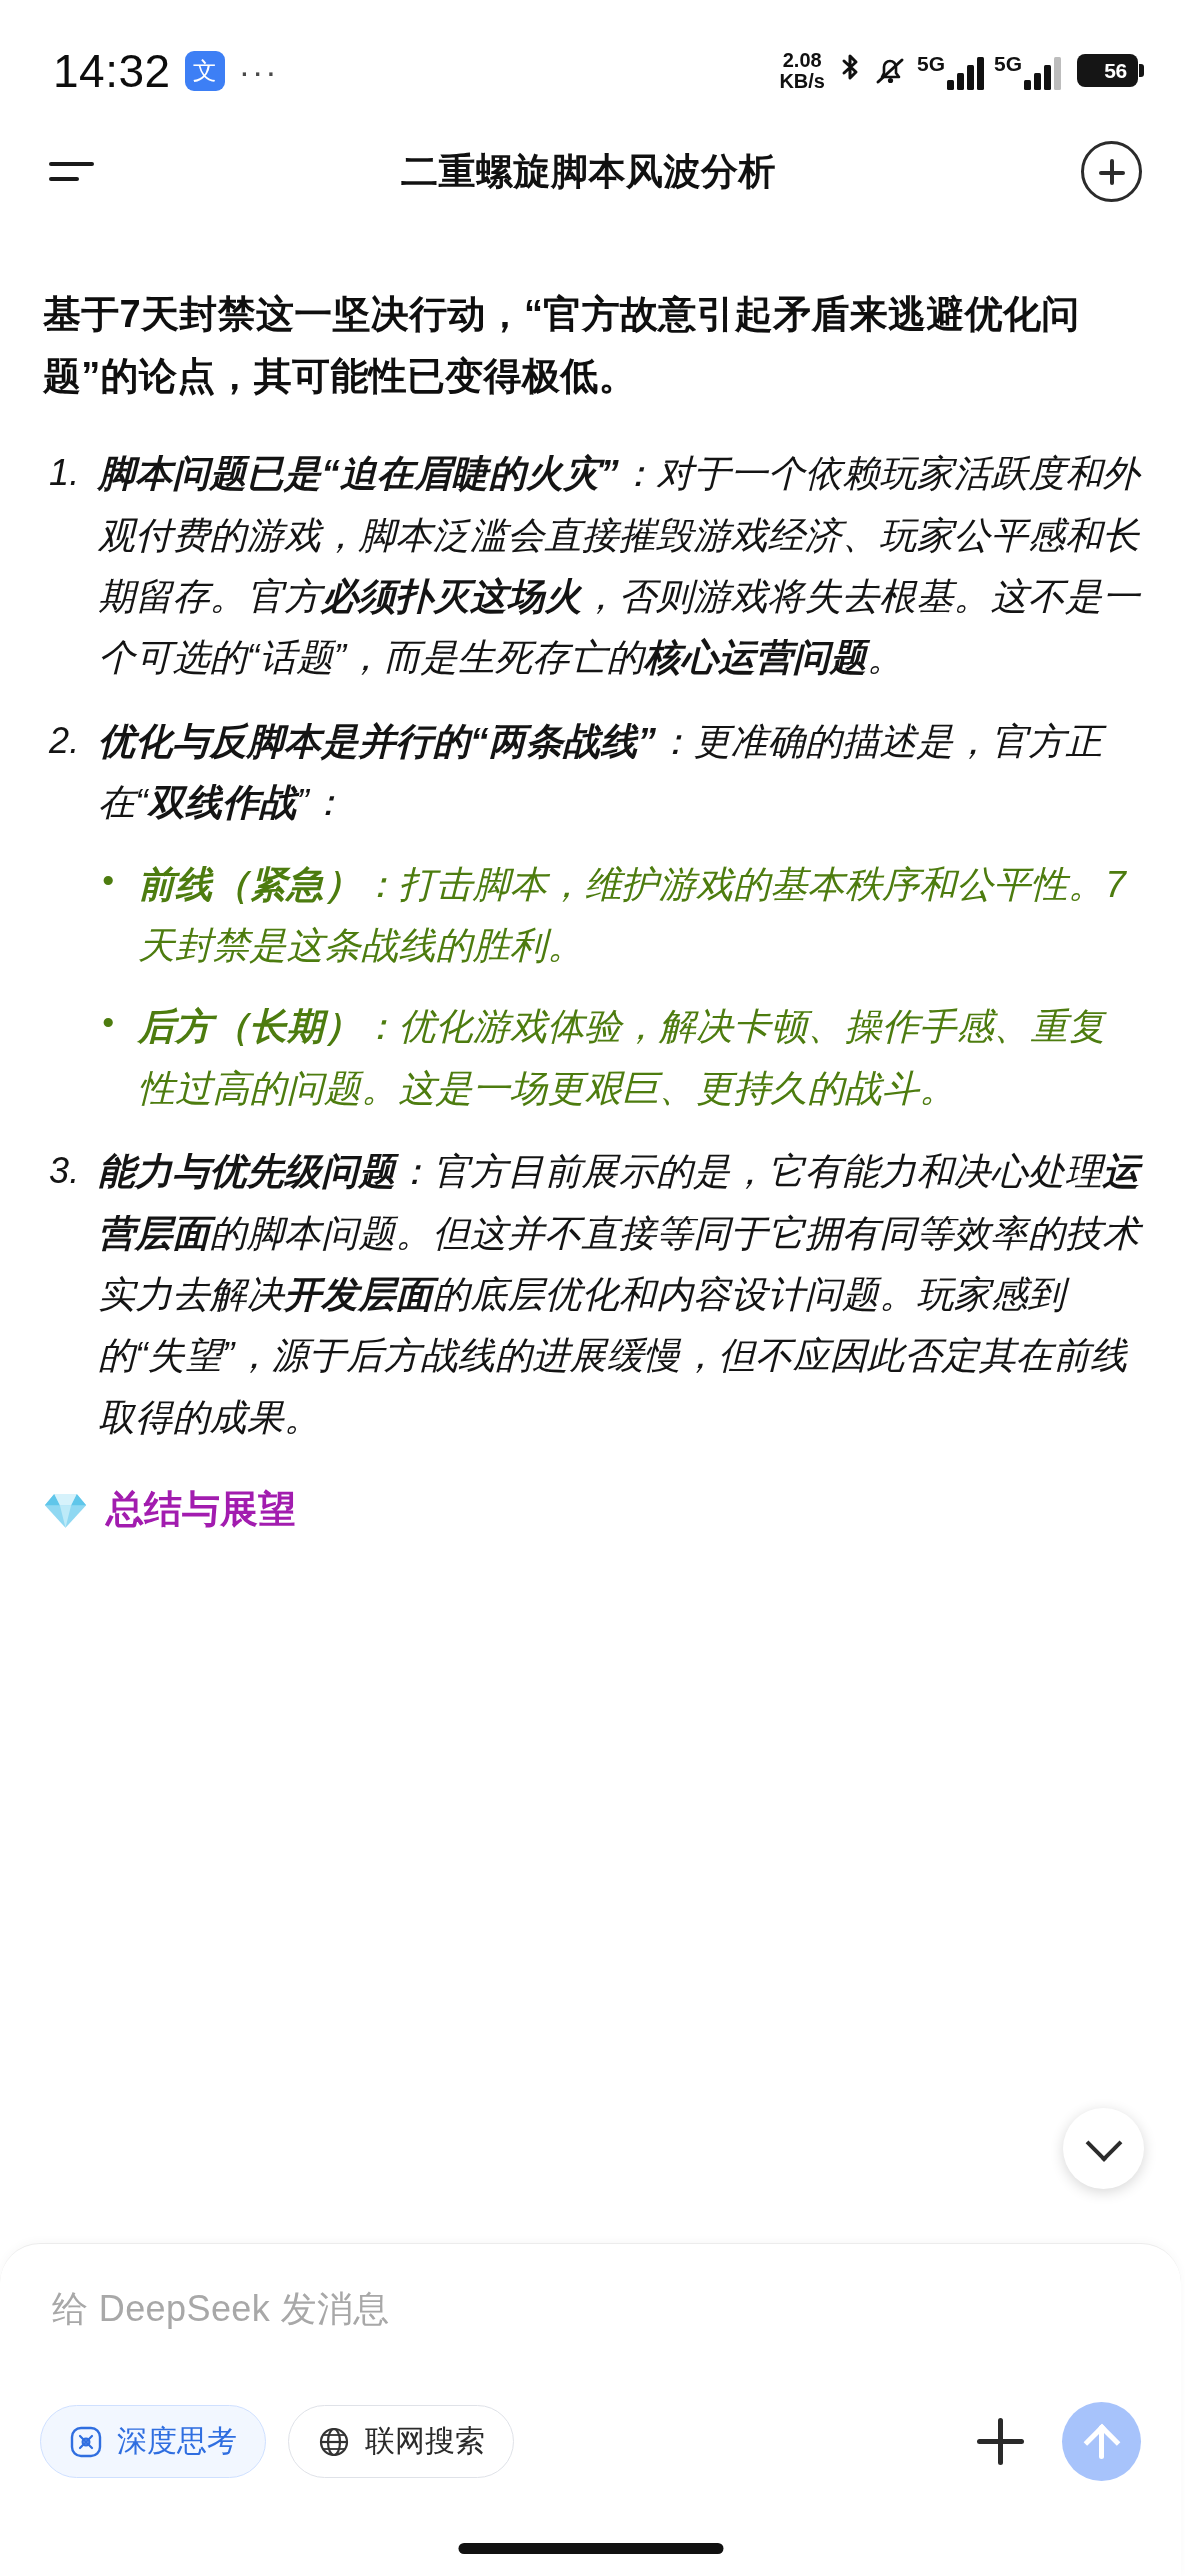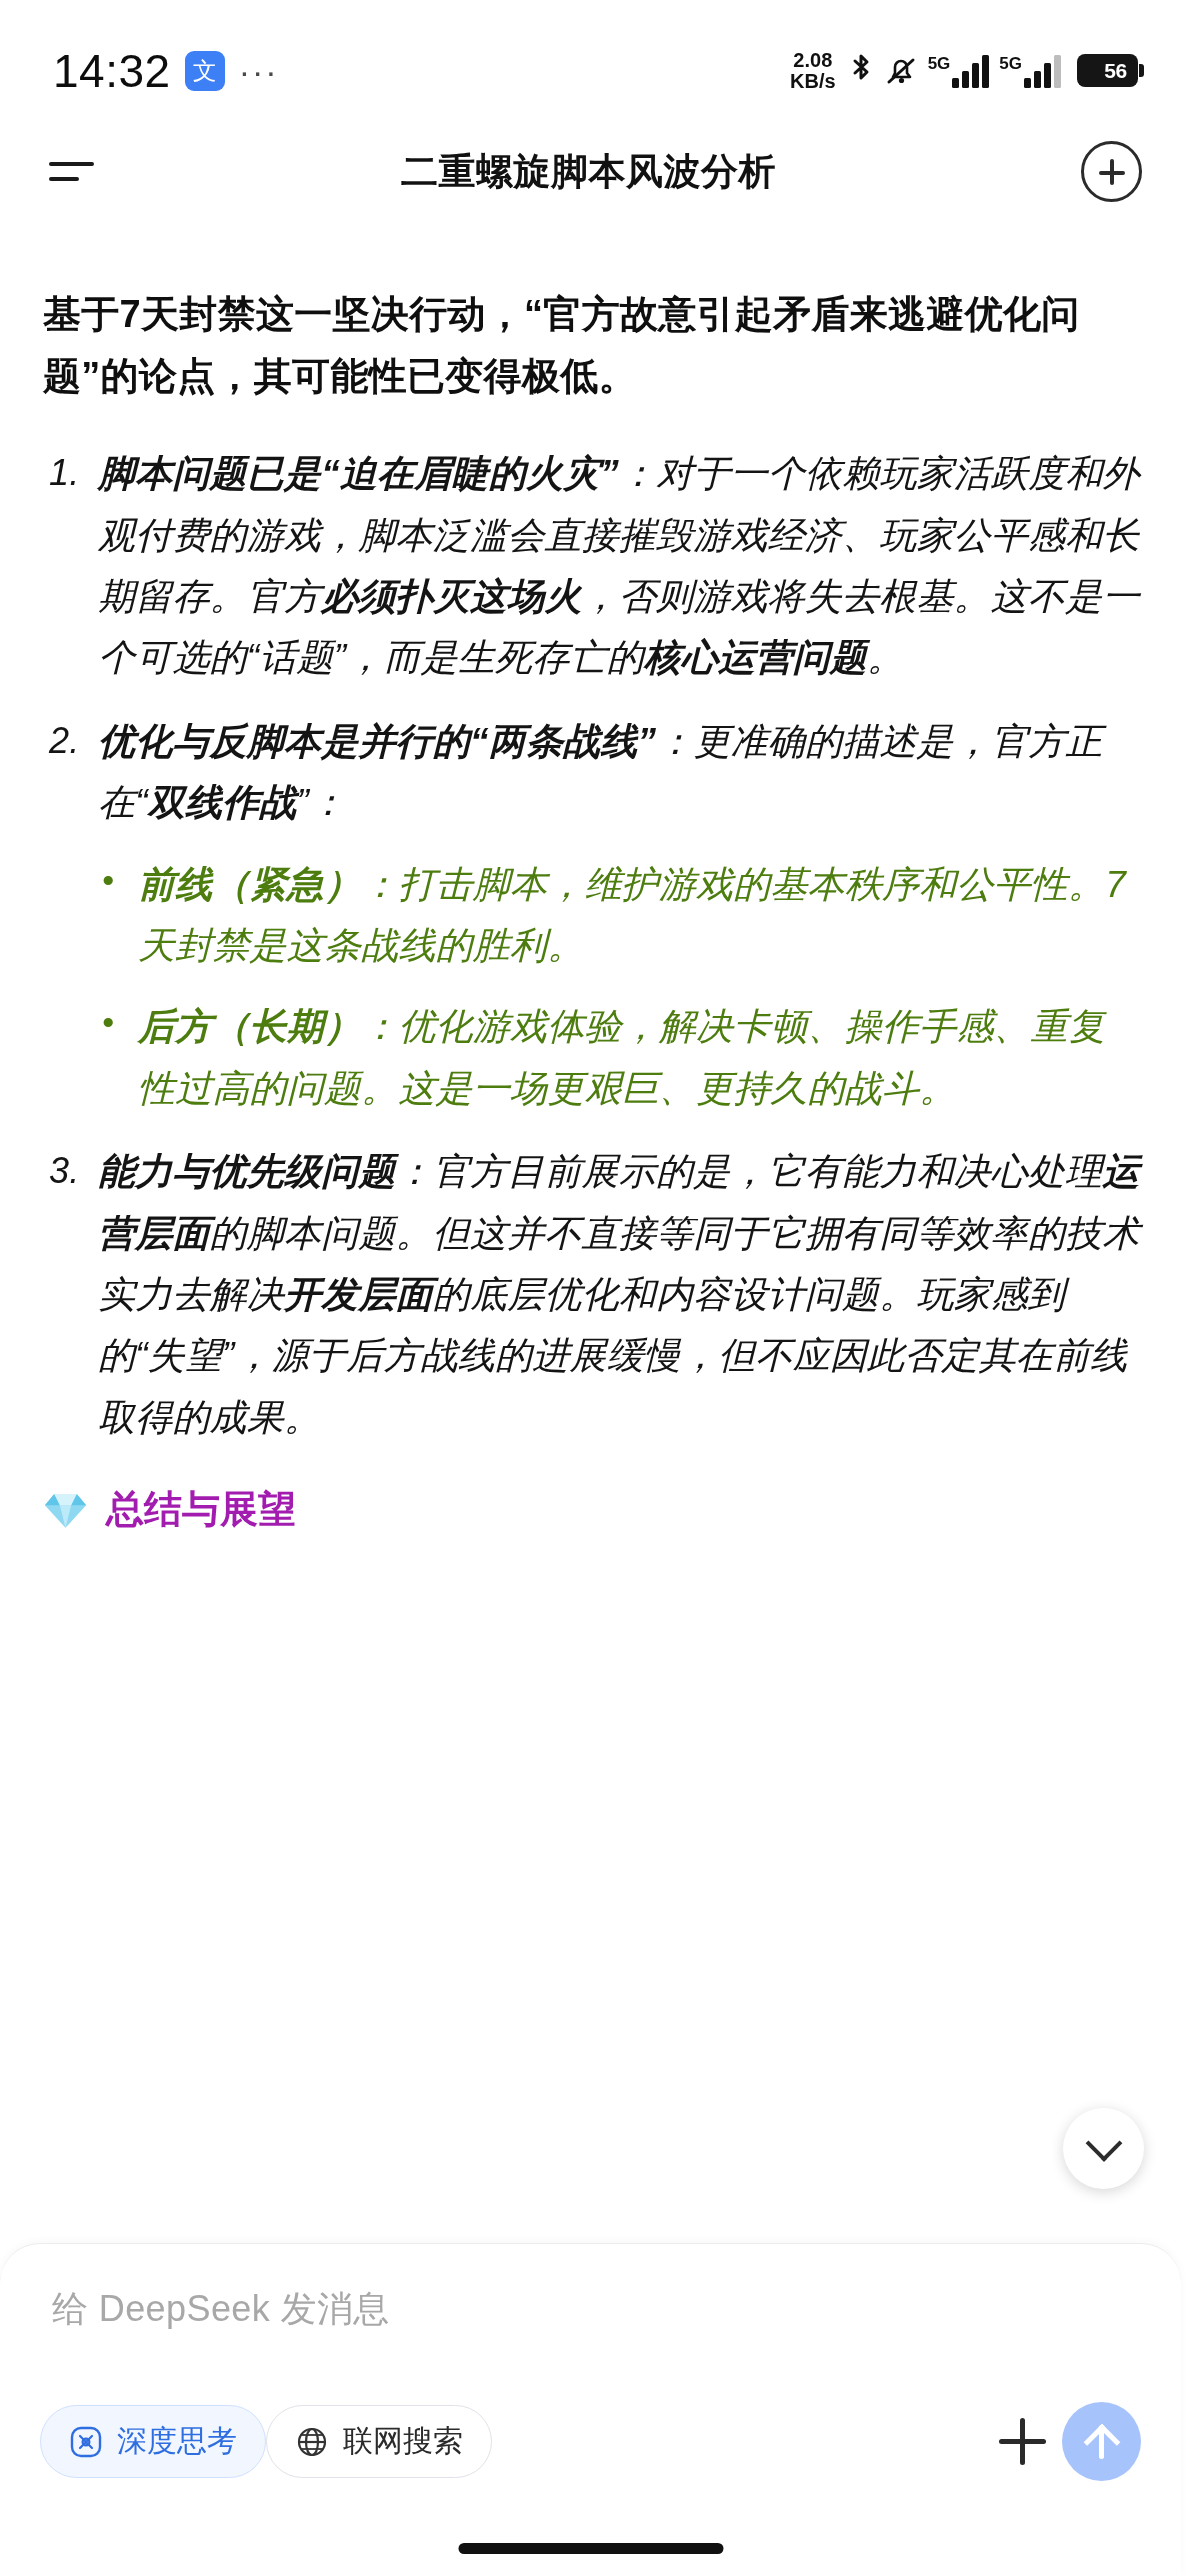--- a/index.html
+++ b/index.html
@@ -63,21 +63,21 @@
     text-align: center;
     font-size: 20px;
     line-height: 21px;
     color: #111;
     font-weight: 600;
     margin-right: 2px;
   }
   .icon-sm { display: inline-block; vertical-align: middle; }
   .sig-group { display: flex; align-items: flex-end; gap: 4px; }
   .sig-label {
-    font-size: 17px;
+    font-size: 21px;
     font-weight: 700;
     color: #111;
     margin-right: -2px;
     margin-bottom: 14px;
   }
   .bars { display: flex; align-items: flex-end; gap: 3px; height: 34px; }
   .bars i {
     display: block;
     width: 7px;
     background: #111;
@@ -268,20 +268,21 @@
     color: #a8a8a8;
     letter-spacing: 0.4px;
     padding-left: 12px;
   }
   .composer-row {
     position: absolute;
     left: 40px; right: 40px;
     bottom: 95px;
     display: flex;
     align-items: center;
+    gap: 22px;
   }
   .chip {
     display: flex;
     align-items: center;
     gap: 14px;
     height: 73px;
     padding: 0 28px;
     border-radius: 38px;
     border: 1.5px solid #dfe2e8;
     background: #fff;

